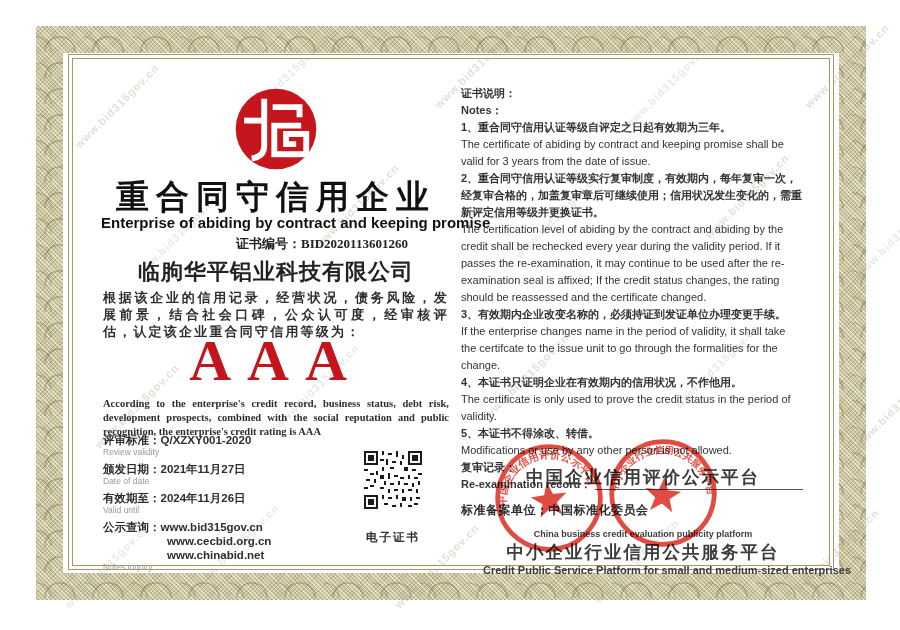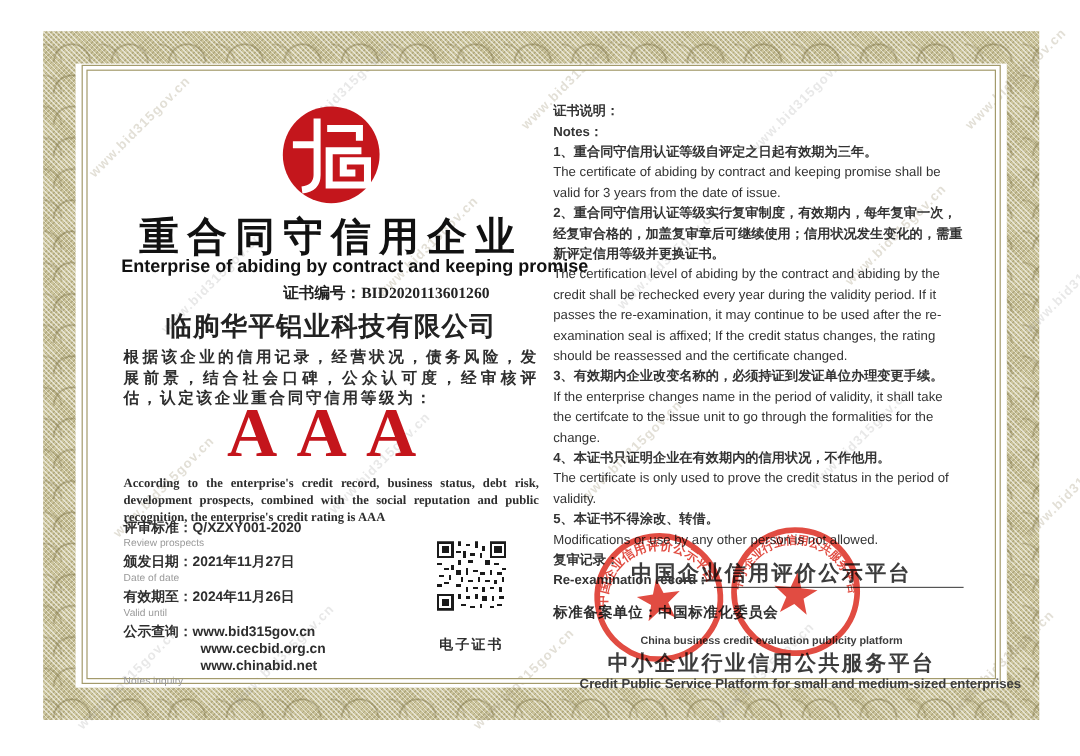--- a/index.html
+++ b/index.html
@@ -144,21 +144,21 @@
 
       <div class="stmt-cn">根据该企业的信用记录，经营状况，债务风险，发展前景，结合社会口碑，公众认可度，经审核评估，认定该企业重合同守信用等级为：</div>
 
       <div class="rating">AAA</div>
 
       <div class="stmt-en">According to the enterprise's credit record, business status, debt risk, development prospects, combined with the social reputation and public recognition, the enterprise's credit rating is AAA</div>
 
       <div class="fields">
         <div class="field">
           <div class="f-row"><span>评审标准：</span><span class="f-value">Q/XZXY001-2020</span></div>
-          <div class="f-sub">Review prospects</div>
+          <div class="f-sub">Review validity</div>
         </div>
         <div class="field">
           <div class="f-row"><span>颁发日期：</span><span class="f-value">2021年11月27日</span></div>
           <div class="f-sub">Date of date</div>
         </div>
         <div class="field">
           <div class="f-row"><span>有效期至：</span><span class="f-value">2024年11月26日</span></div>
           <div class="f-sub">Valid until</div>
         </div>
         <div class="field">

